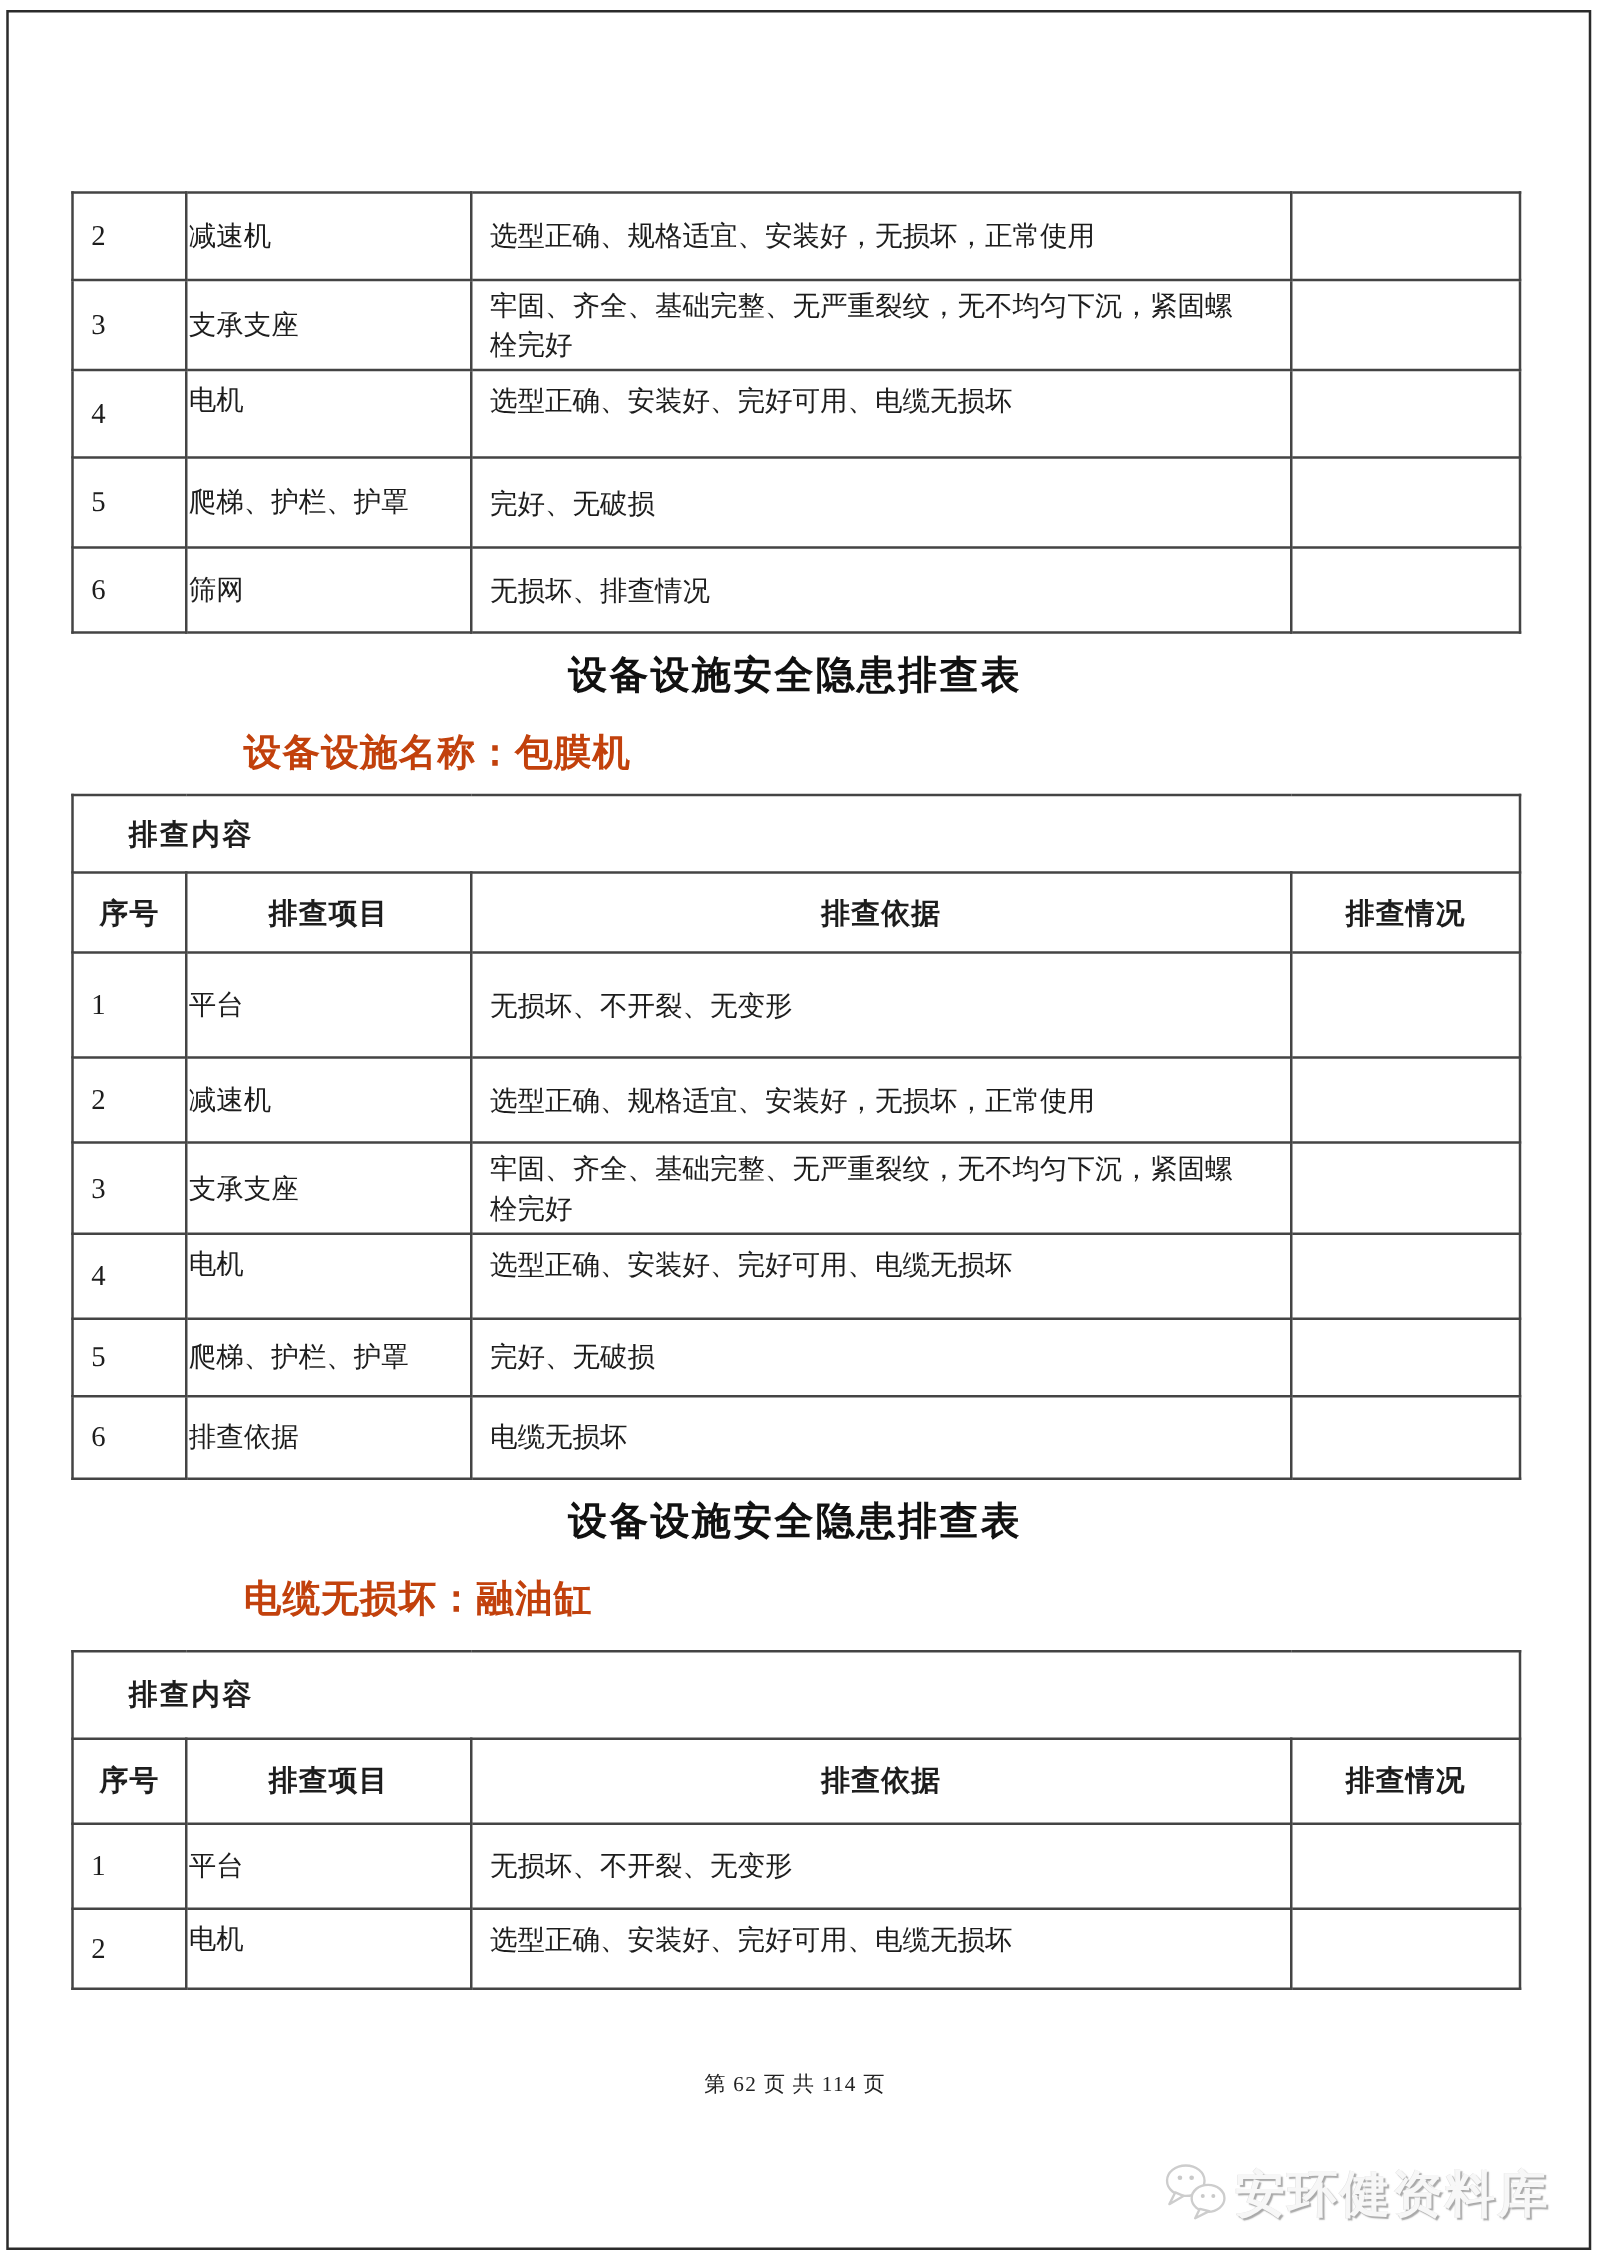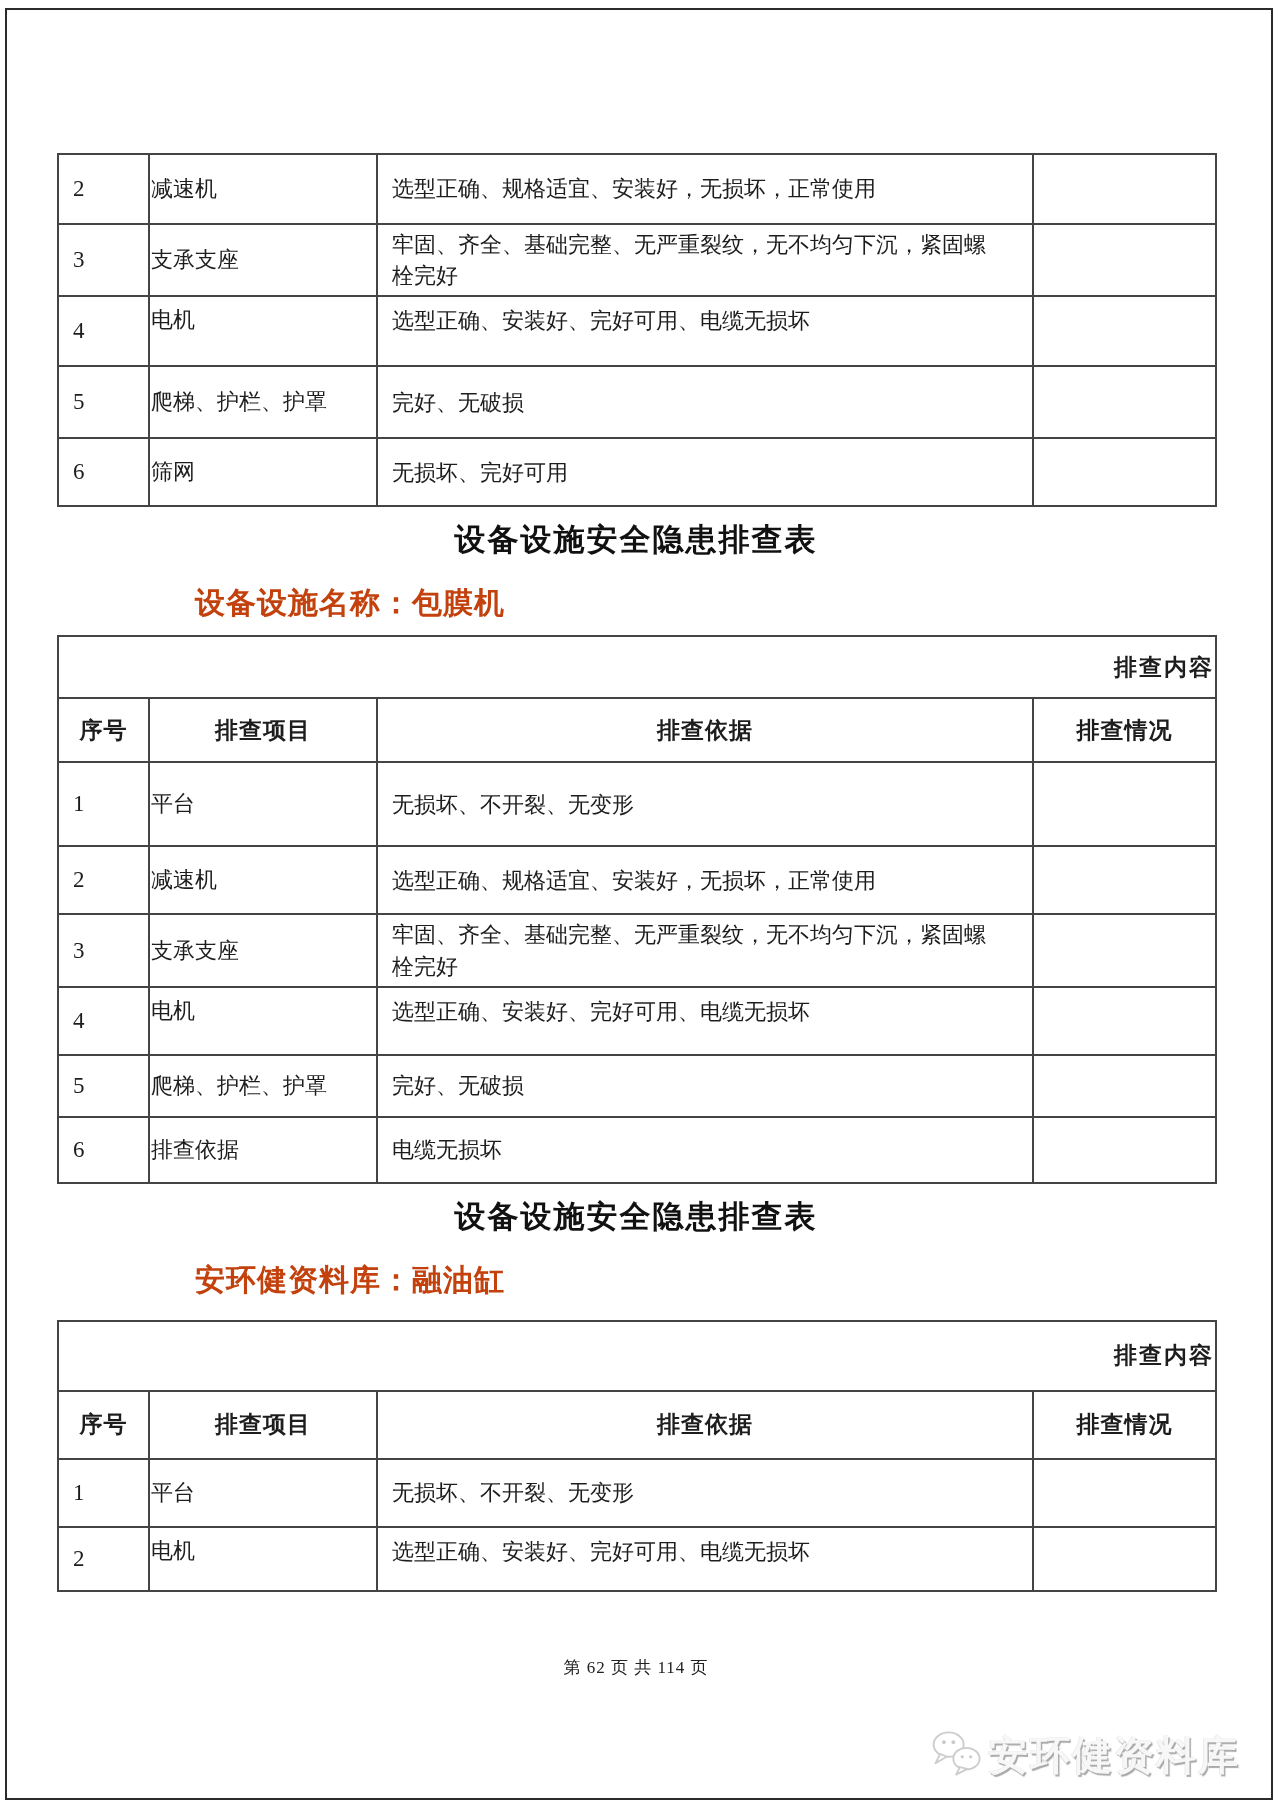--- a/index.html
+++ b/index.html
@@ -19,21 +19,21 @@
     background:#fff;
   }
   table.checklist td, table.checklist th {
     border:2px solid #444; vertical-align:middle; overflow:hidden;
   }
   col.c-no    { width:91px; }
   col.c-item  { width:228px; }
   col.c-basis { width:656px; }
   col.c-stat  { width:183px; }
 
-  th.content-header { font-size:23px; font-weight:700; text-align:right; letter-spacing:2px;padding-left:44px; }
+  th.content-header { font-size:23px; font-weight:700; text-align:left; letter-spacing:2px;padding-left:44px; }
   tr.cols-row th    { font-size:23px; font-weight:700; text-align:center; letter-spacing:1px; }
 
   td.no-cell    { padding-left:14px; font-size:23px; }
   td.item-cell  { font-size:22px; }
   td.basis-cell { padding:4px 30px 4px 14px; font-size:22px; line-height:1.42; }
   td.status-cell{ }
 
   
   .tbl0 { margin-top:153px; }
   .tbl0 tbody tr { height:70px; }
@@ -125,21 +125,21 @@
   </tr>
         <tr>
     <td class="no-cell">5</td>
     <td class="item-cell">爬梯、护栏、护罩</td>
     <td class="basis-cell">完好、无破损</td>
     <td class="status-cell"></td>
   </tr>
         <tr>
     <td class="no-cell">6</td>
     <td class="item-cell">筛网</td>
-    <td class="basis-cell">无损坏、完好可用</td>
+    <td class="basis-cell">无损坏、排查情况</td>
     <td class="status-cell"></td>
   </tr>
       </tbody>
   </table>
 
   <div class="doc-title">设备设施安全隐患排查表</div>
   <div class="doc-subtitle">设备设施名称：包膜机</div>
 
   <table class="checklist tbl1">
     <colgroup>
@@ -193,21 +193,21 @@
         <tr>
     <td class="no-cell">6</td>
     <td class="item-cell">排查依据</td>
     <td class="basis-cell">电缆无损坏</td>
     <td class="status-cell"></td>
   </tr>
       </tbody>
   </table>
 
   <div class="doc-title">设备设施安全隐患排查表</div>
-  <div class="doc-subtitle">安环健资料库：融油缸</div>
+  <div class="doc-subtitle">电缆无损坏：融油缸</div>
 
   <table class="checklist tbl2">
     <colgroup>
         <col class="c-no">
         <col class="c-item">
         <col class="c-basis">
         <col class="c-stat">
       </colgroup>
     <thead>
       <tr class="content-row">

